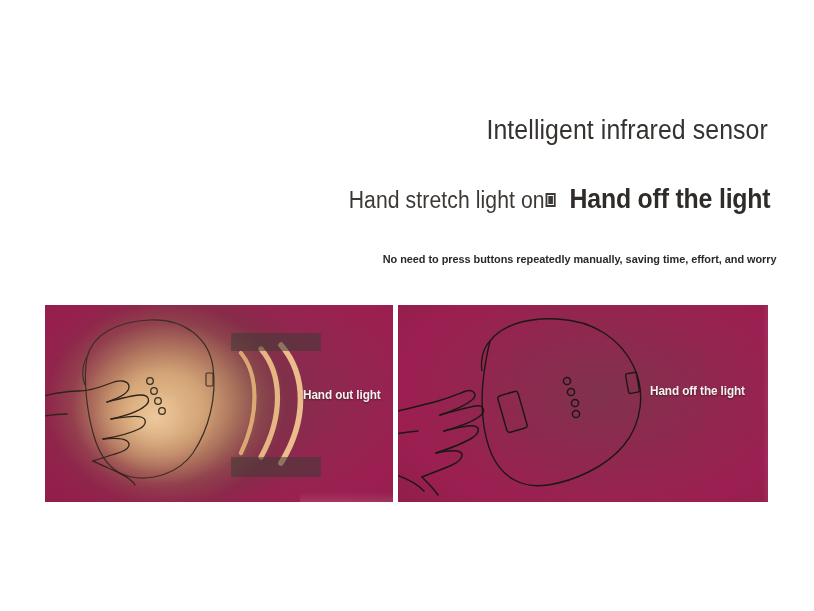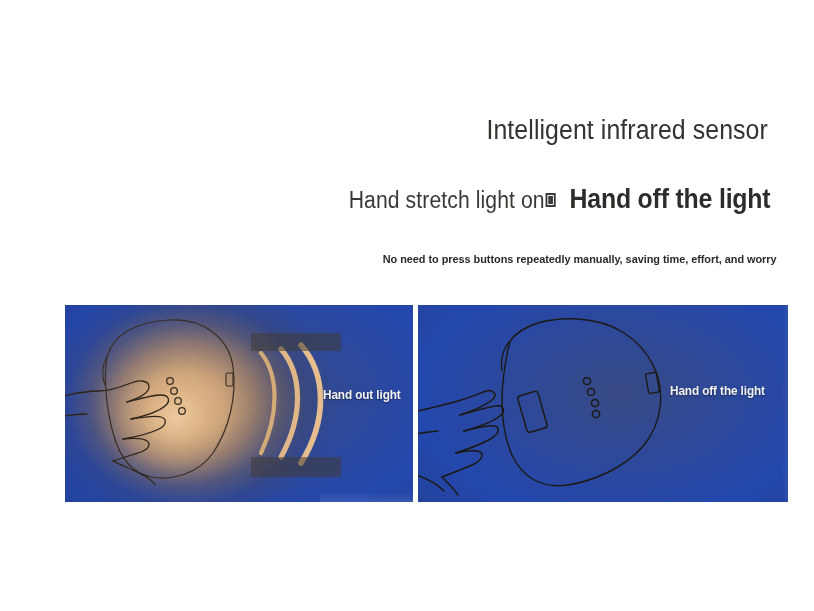--- a/index.html
+++ b/index.html
@@ -79,22 +79,21 @@
   }
 
   
   .panels{
     position:absolute;
     left:0; top:0; width:814px; height:611px;
   }
   .panel{
     position:absolute;
     overflow:hidden;
-    background:#1d4ed8;
-    margin-left:20px;
+    background:#be185d;
   }
   #panel-left{
     left:45px; top:305px;
     width:348px; height:197px;
   }
   #panel-right{
     left:398px; top:305px;
     width:370px; height:197px;
   }
 

